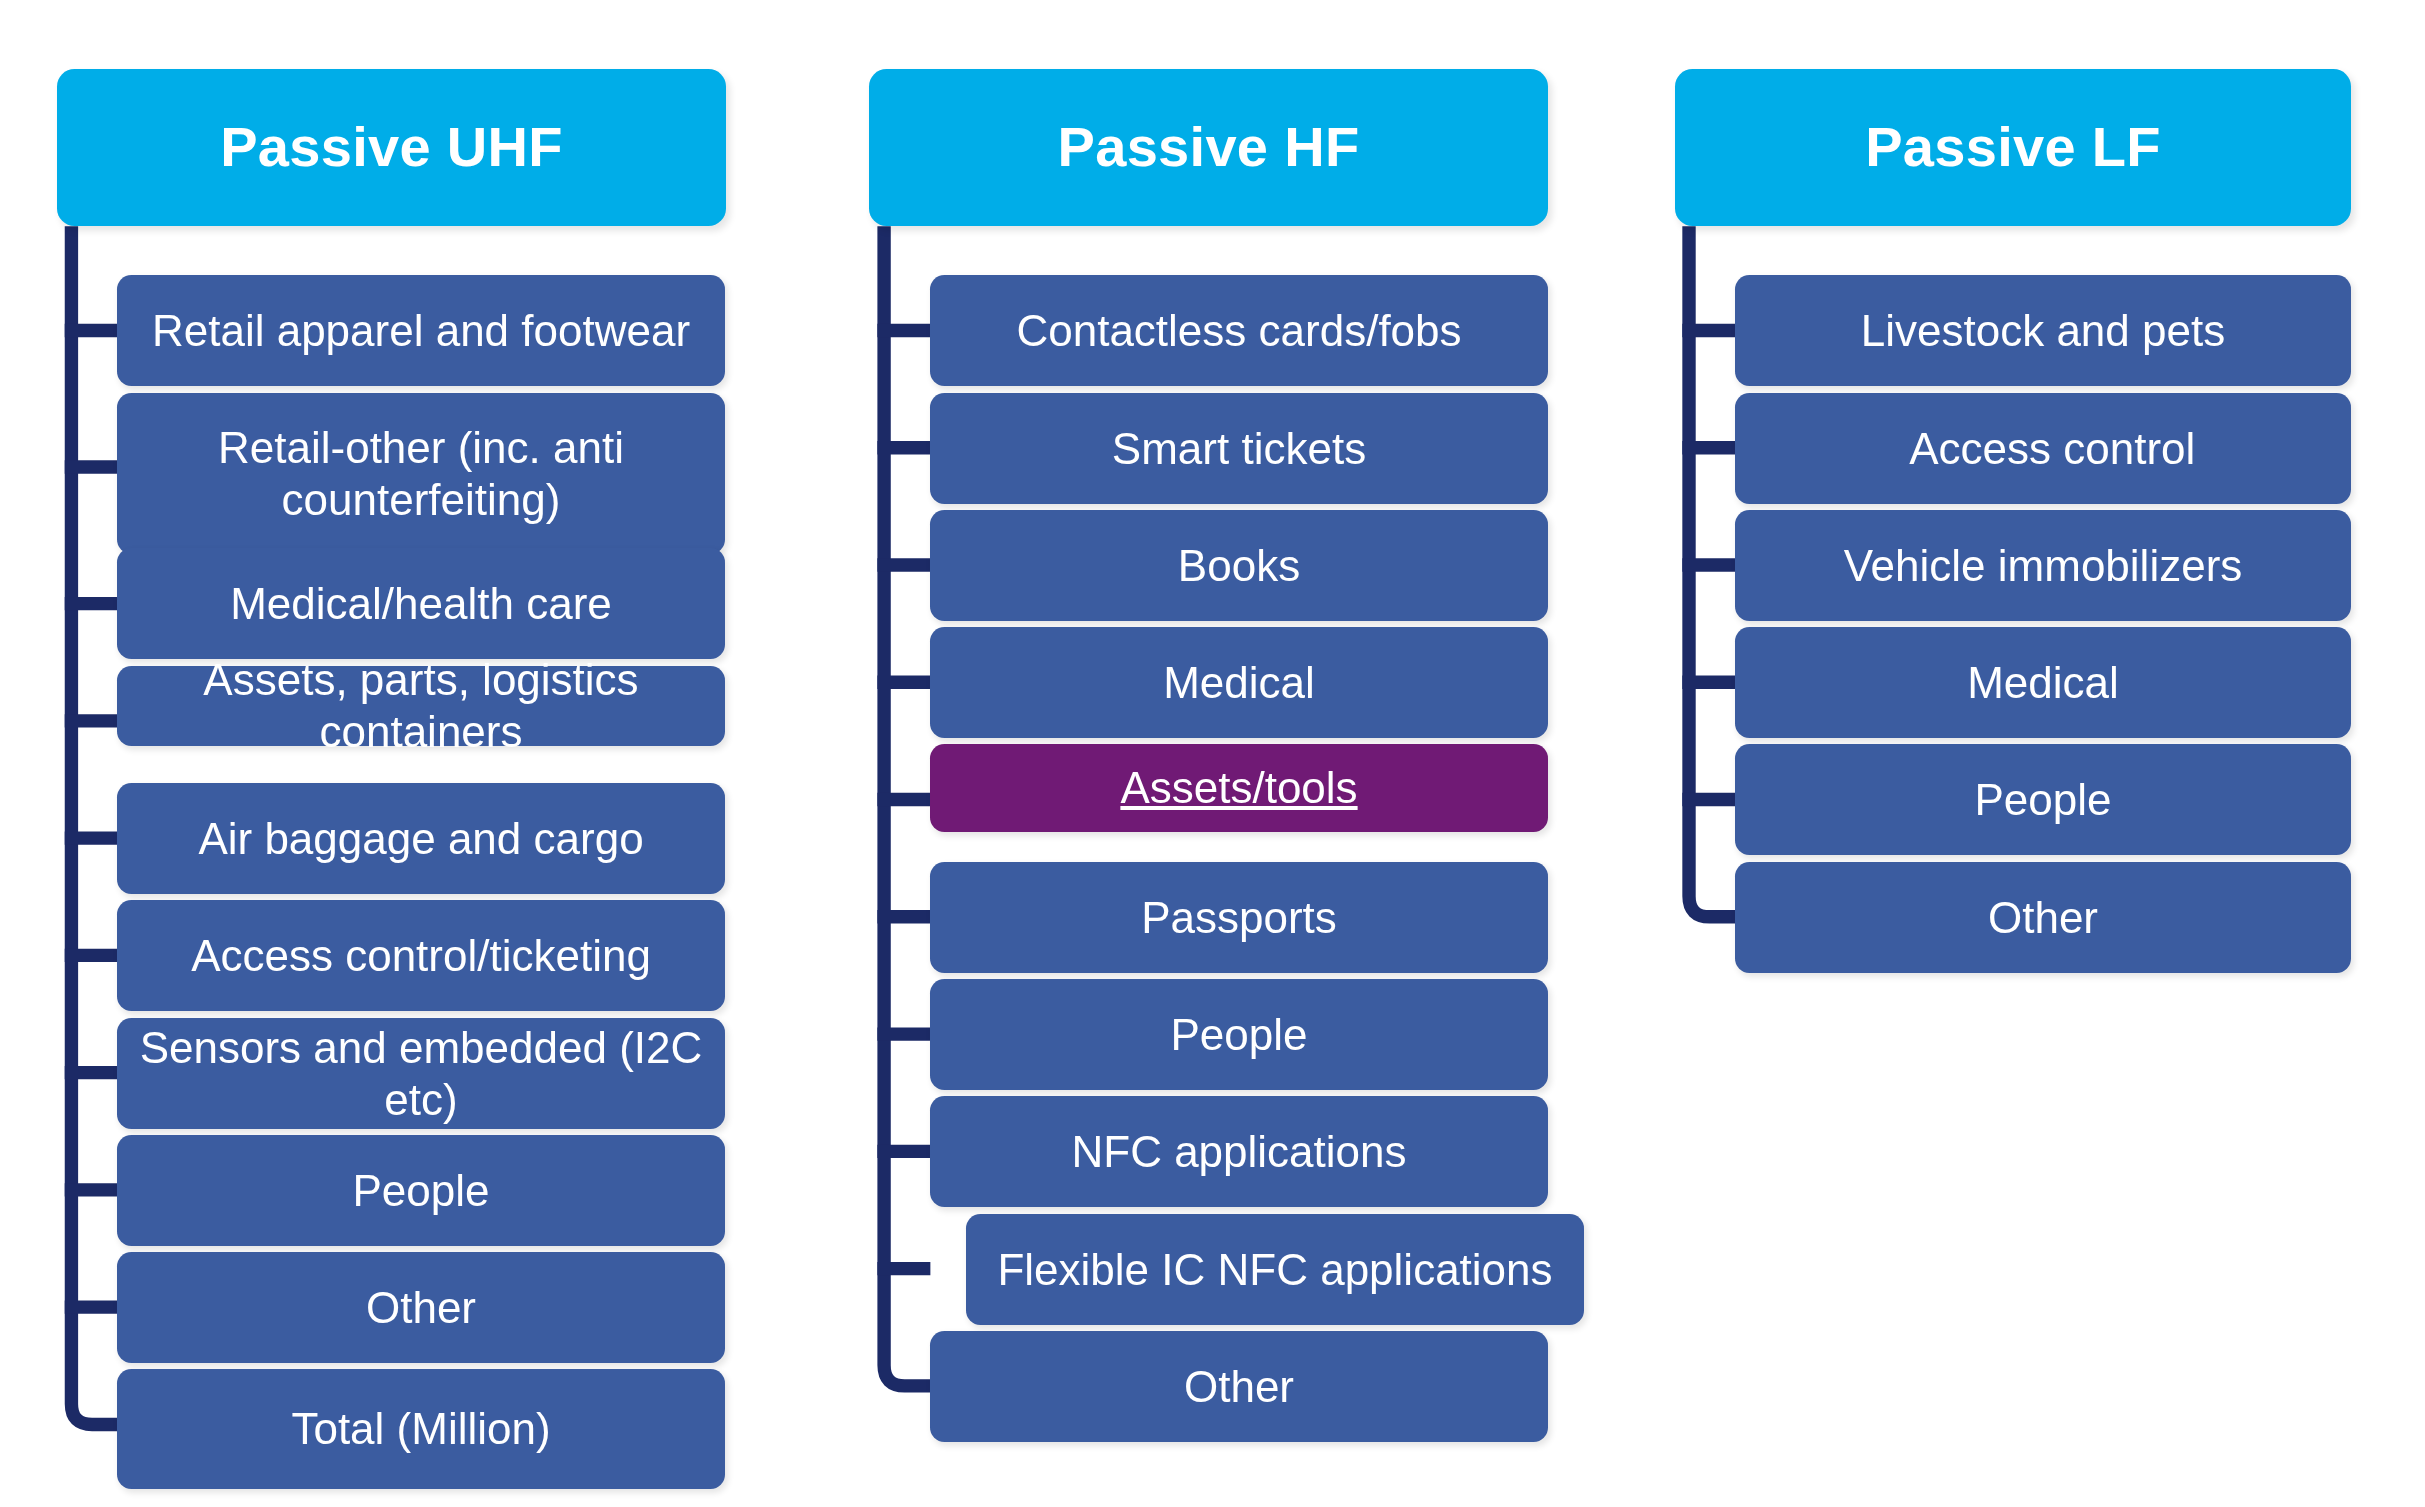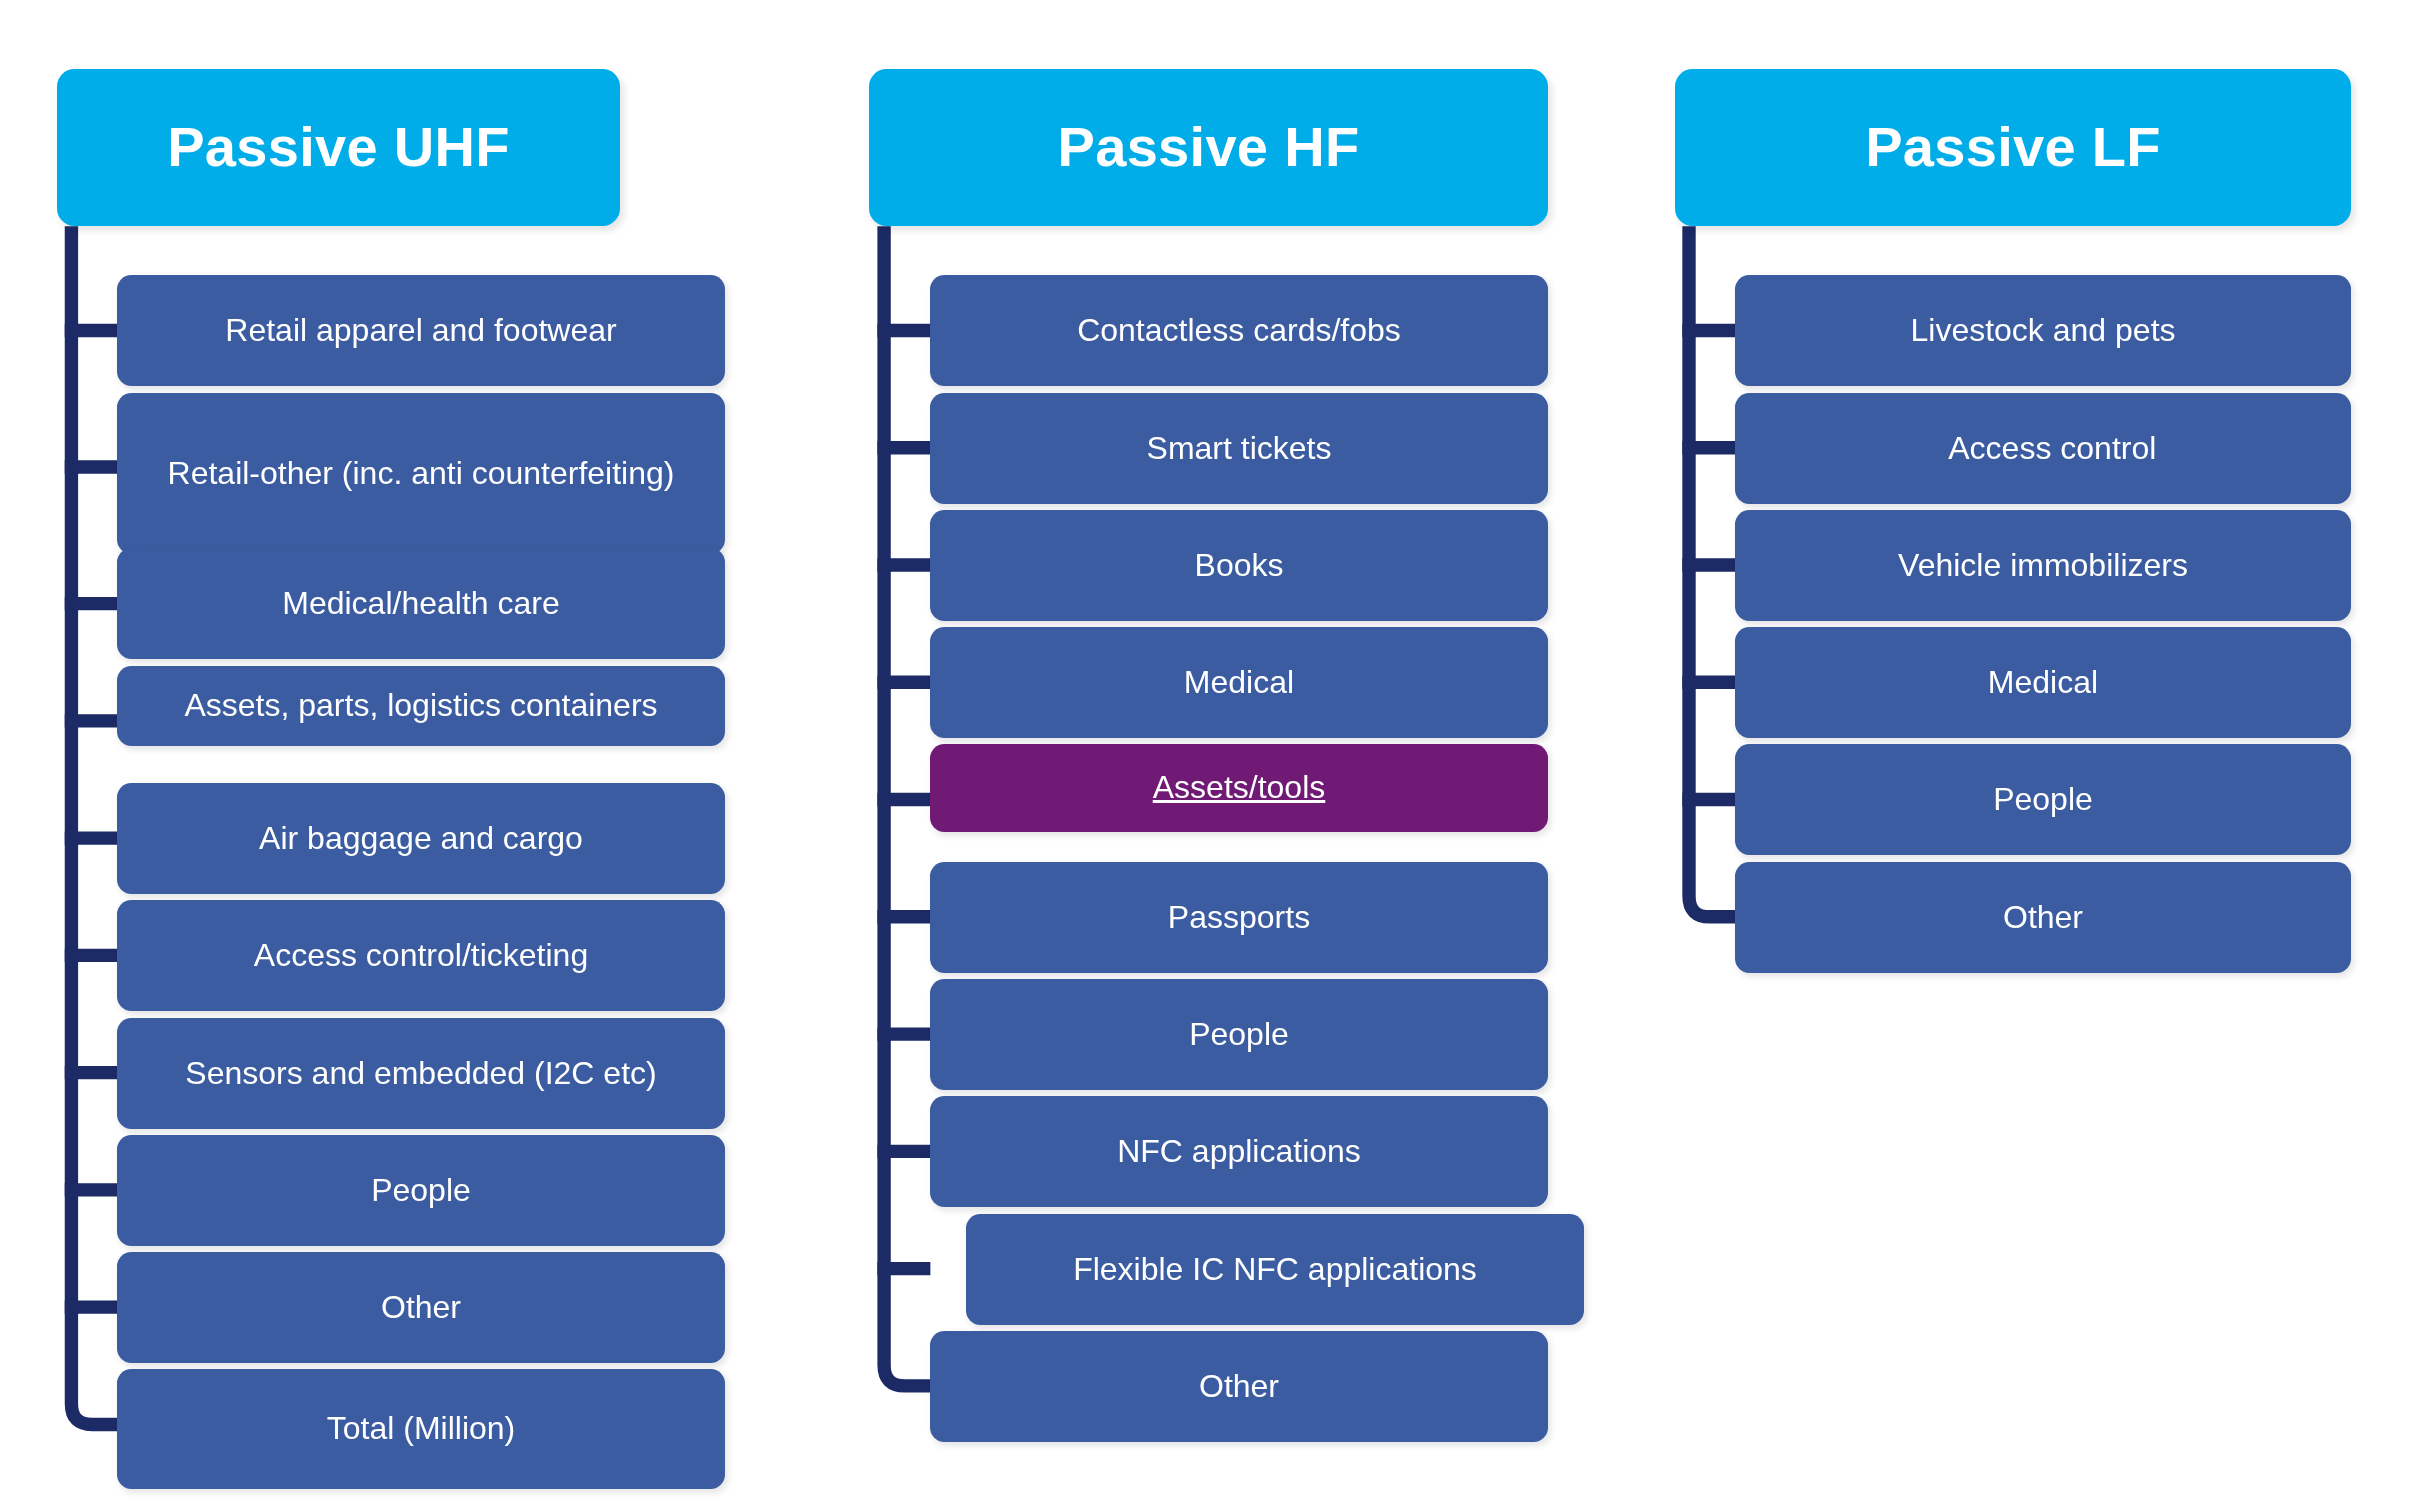--- a/index.html
+++ b/index.html
@@ -39,21 +39,21 @@
   .item-box{
     position:absolute;
     box-sizing:border-box;
     border-radius:14.4px;
     display:flex;
     align-items:center;
     justify-content:center;
     text-align:center;
     color:#ffffff;
     font-weight:normal;
-    font-size:32px;
+    font-size:44px;
     line-height:1.18;
     padding:0 13.4px;
     box-shadow:2.6px 3.6px 6.2px rgba(0,0,0,0.10);
   }
   .connector-layer{
     position:absolute;
     left:0;top:0;
     width:2426px;height:1507px;
     pointer-events:none;
   }
@@ -87,21 +87,21 @@
         <line x1="1705" y1="2466.5" x2="1808" y2="2466.5" stroke="#1C2A66" stroke-width="26"></line>
         <path d="M 3283 440 L 3283 1742.5 Q 3283 1782.5 3323 1782.5 L 3373 1782.5" fill="none" stroke="#1C2A66" stroke-width="26" stroke-linecap="butt"></path>
         <line x1="3270" y1="642.5" x2="3373" y2="642.5" stroke="#1C2A66" stroke-width="26"></line>
         <line x1="3270" y1="870.5" x2="3373" y2="870.5" stroke="#1C2A66" stroke-width="26"></line>
         <line x1="3270" y1="1098.5" x2="3373" y2="1098.5" stroke="#1C2A66" stroke-width="26"></line>
         <line x1="3270" y1="1326.5" x2="3373" y2="1326.5" stroke="#1C2A66" stroke-width="26"></line>
         <line x1="3270" y1="1554.5" x2="3373" y2="1554.5" stroke="#1C2A66" stroke-width="26"></line>
       </svg>
     </div>
     <div class="column" style="left: 0px;">
-      <div class="header-box" style="left: 57px; top: 69px; width: 563px; height: 157px; background: rgb(0, 173, 232);">Passive UHF</div>
+      <div class="header-box" style="left: 57px; top: 69px; width: 669px; height: 157px; background: rgb(0, 173, 232);">Passive UHF</div>
       <div class="item-box" style="left: 117px; top: 275px; width: 608px; height: 111px; background: rgb(59, 92, 160);">Retail apparel and footwear</div>
       <div class="item-box" style="left: 117px; top: 393px; width: 608px; height: 161px; background: rgb(59, 92, 160);">Retail-other (inc. anti counterfeiting)</div>
       <div class="item-box" style="left: 117px; top: 548px; width: 608px; height: 111px; background: rgb(59, 92, 160);">Medical/health care</div>
       <div class="item-box" style="left: 117px; top: 666px; width: 608px; height: 80px; background: rgb(59, 92, 160);">Assets, parts, logistics containers</div>
       <div class="item-box" style="left: 117px; top: 783px; width: 608px; height: 111px; background: rgb(59, 92, 160);">Air baggage and cargo</div>
       <div class="item-box" style="left: 117px; top: 900px; width: 608px; height: 111px; background: rgb(59, 92, 160);">Access control/ticketing</div>
       <div class="item-box" style="left: 117px; top: 1018px; width: 608px; height: 111px; background: rgb(59, 92, 160); text-align: center;">Sensors and embedded (I2C etc)</div>
       <div class="item-box" style="left: 117px; top: 1135px; width: 608px; height: 111px; background: rgb(59, 92, 160);">People</div>
       <div class="item-box" style="left: 117px; top: 1252px; width: 608px; height: 111px; background: rgb(59, 92, 160);">Other</div>
       <div class="item-box" style="left: 117px; top: 1369px; width: 608px; height: 120px; background: rgb(59, 92, 160);">Total (Million)</div>

